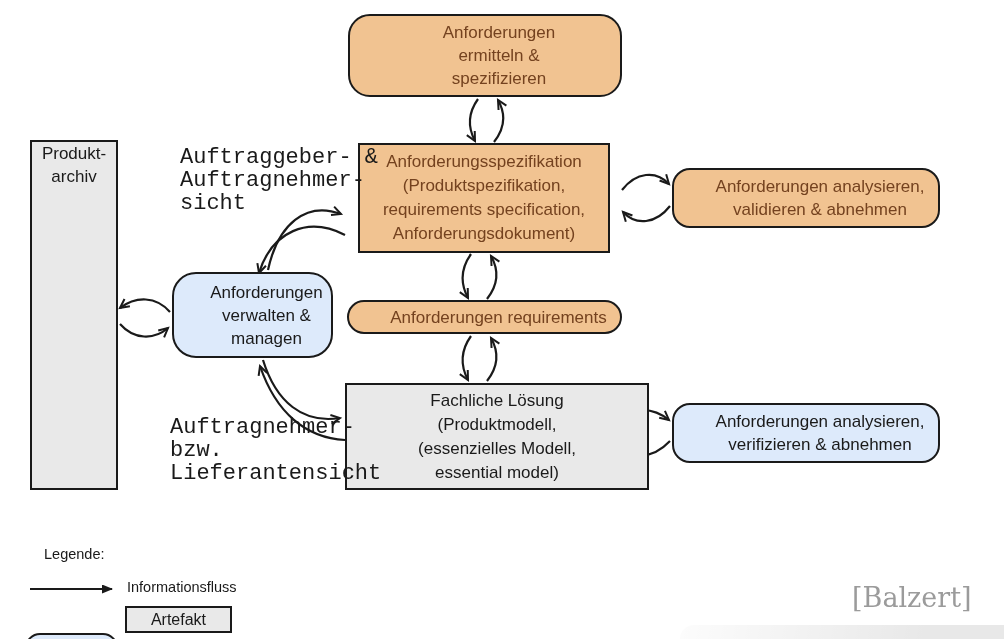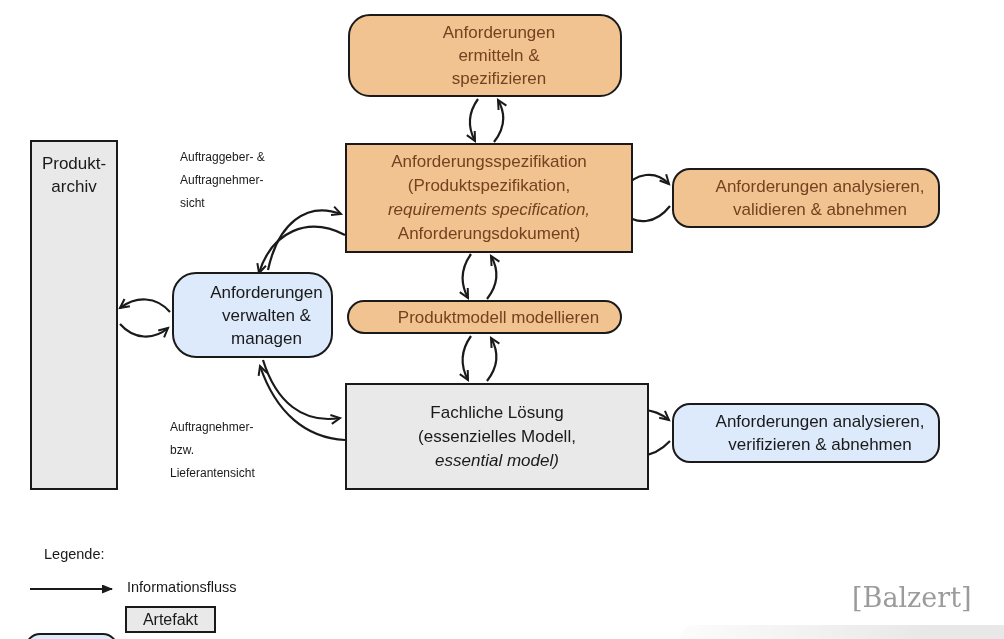--- a/index.html
+++ b/index.html
@@ -10,35 +10,35 @@
   .node{
     position:absolute;display:flex;flex-direction:column;justify-content:center;
     align-items:center;text-align:center;box-sizing:border-box;
     font-size:17px;line-height:23px;
   }
   .rect{border:2.5px solid var(--border);}
   .pill{border:2px solid var(--border);border-radius:22px;padding-left:28px;}
   .orange{background:var(--orange-fill);color:var(--orange-text);}
   .blue{background:var(--blue-fill);color:#1a1a1a;}
   .gray{background:var(--gray-fill);color:#1a1a1a;}
-  .it{font-style:italic;}
-  .flabel{position:absolute;font-size:12px;line-height:23px;color:#1a1a1a;}
+  .it{}
+  .flabel{position:absolute;font-size:22px;line-height:23px;color:#1a1a1a;font-family:Liberation Mono, monospace;}
   svg.wires{position:absolute;left:0;top:0;pointer-events:none;}
   .edge{stroke:var(--border);stroke-width:2.2;fill:none;}
   .mk{stroke:var(--border);stroke-width:2;fill:none;}
   .mkf{fill:var(--border);stroke:none;}
   .legend-title{position:absolute;left:44px;top:546px;font-size:14.5px;}
   .legend-flow-label{position:absolute;left:127px;top:579px;font-size:14.5px;}
   .legend-activity{
     position:absolute;left:25px;top:633px;width:89px;height:29px;border-radius:15px;
     border:2px solid var(--border);background:var(--blue-fill);
     display:flex;align-items:center;justify-content:center;font-size:17px;
   }
   .legend-artifact{
-    position:absolute;left:125px;top:606px;width:91px;height:27px;
+    position:absolute;left:125px;top:606px;width:107px;height:27px;
     border:2.5px solid var(--border);background:var(--gray-fill);box-sizing:border-box;
     display:flex;align-items:center;justify-content:center;font-size:16px;
   }
   .attribution{
     position:absolute;left:852px;top:582px;width:145px;text-align:left;
     font-family:"DejaVu Serif",serif;font-size:27px;color:var(--attribution-text);
   }
   .corner-shade{
     position:absolute;right:0;bottom:0;width:324px;height:14px;
     border-top-left-radius:16px;
@@ -86,49 +86,50 @@
 
     <line class="edge" x1="30" y1="589" x2="112" y2="589" marker-end="url(#tri)"></line>
   </svg>
 
   <div class="node pill orange" style="left:348px;top:14px;width:274px;height:83px;">
     <span>Anforderungen</span>
     <span>ermitteln &amp;</span>
     <span>spezifizieren</span>
   </div>
 
-  <div class="node rect orange" style="left:345px;top:143px;width:288px;height:110px;line-height:24px;">
+  <div class="node rect orange" style="left:358px;top:143px;width:252px;height:110px;line-height:24px;">
     <span>Anforderungsspezifikation</span>
     <span>(Produktspezifikation,</span>
     <span class="it">requirements specification,</span>
     <span>Anforderungsdokument)</span>
   </div>
 
   <div class="node pill orange" style="left:672px;top:168px;width:268px;height:60px;border-radius:18px;">
     <span>Anforderungen analysieren,</span>
     <span>validieren &amp; abnehmen</span>
   </div>
 
-  <div class="node rect gray" style="left:30px;top:140px;width:88px;height:350px;justify-content:flex-start;padding-top:10px;">
+  <div class="node rect gray" style="left:30px;top:140px;width:88px;height:350px;justify-content:flex-start;">
     <span>Produkt-</span>
     <span>archiv</span>
   </div>
 
   <div class="node pill blue" style="left:172px;top:272px;width:161px;height:86px;border-radius:24px;">
     <span>Anforderungen</span>
     <span>verwalten &amp;</span>
     <span>managen</span>
   </div>
 
   <div class="node pill orange" style="left:347px;top:300px;width:275px;height:34px;border-radius:17px;">
-    <span>Produktmodell modellieren</span>
+    <span>Anforderungen requirements</span>
   </div>
 
   <div class="node rect gray" style="left:345px;top:383px;width:304px;height:107px;line-height:24px;">
     <span>Fachliche Lösung</span>
+    <span>(Produktmodell,</span>
     <span>(essenzielles Modell,</span>
     <span class="it">essential model)</span>
   </div>
 
   <div class="node pill blue" style="left:672px;top:403px;width:268px;height:60px;border-radius:18px;">
     <span>Anforderungen analysieren,</span>
     <span>verifizieren &amp; abnehmen</span>
   </div>
 
   <div class="flabel" style="left:180px;top:146px;">

